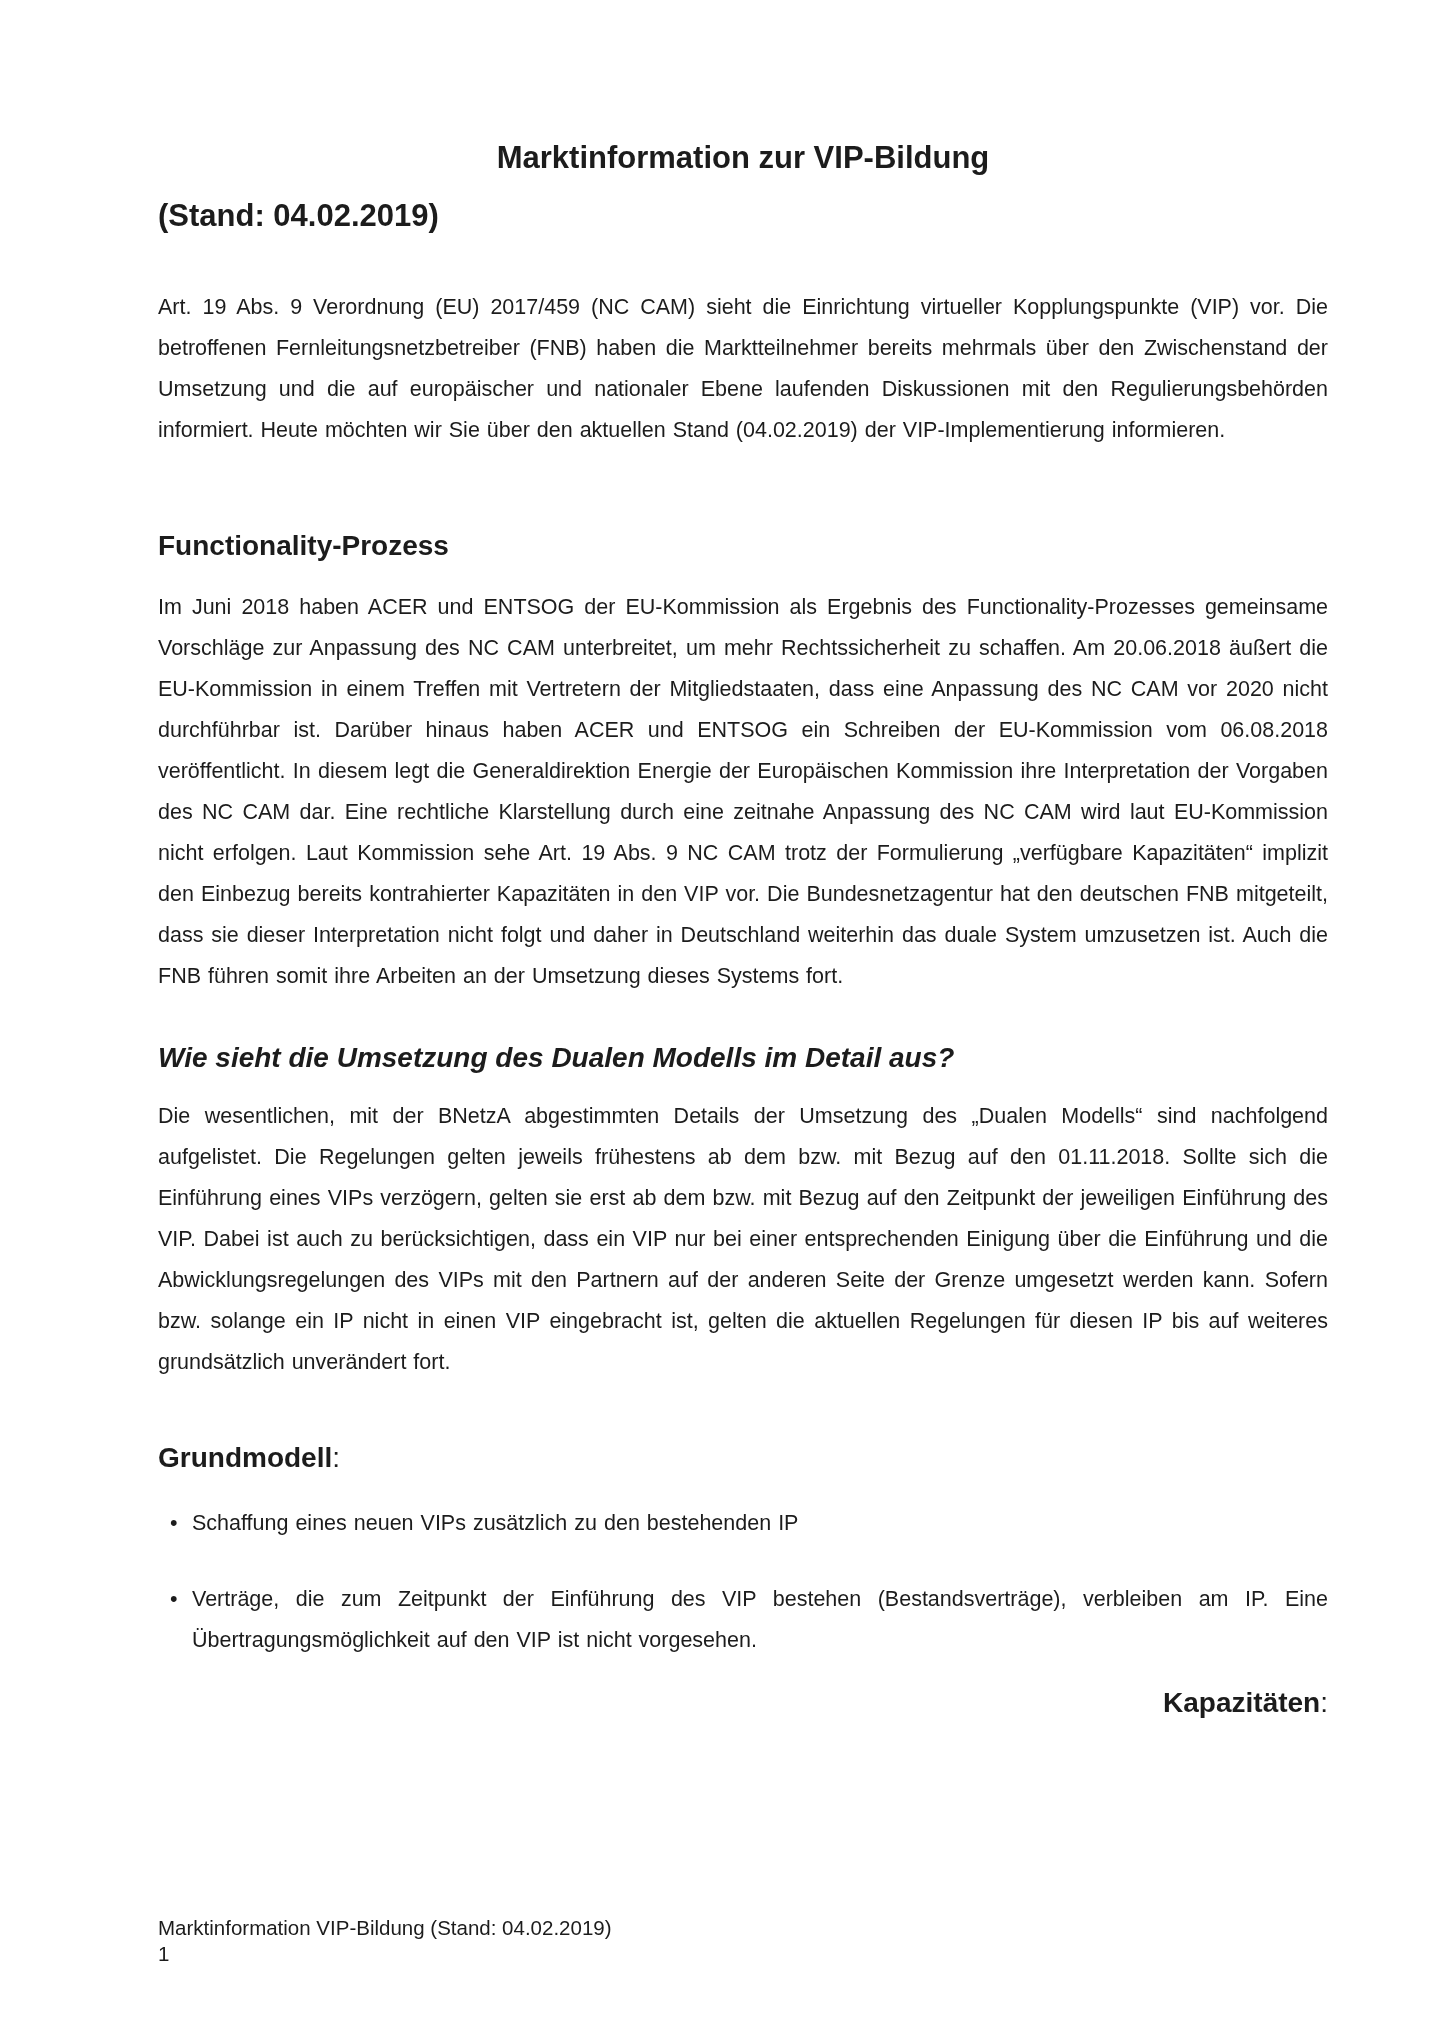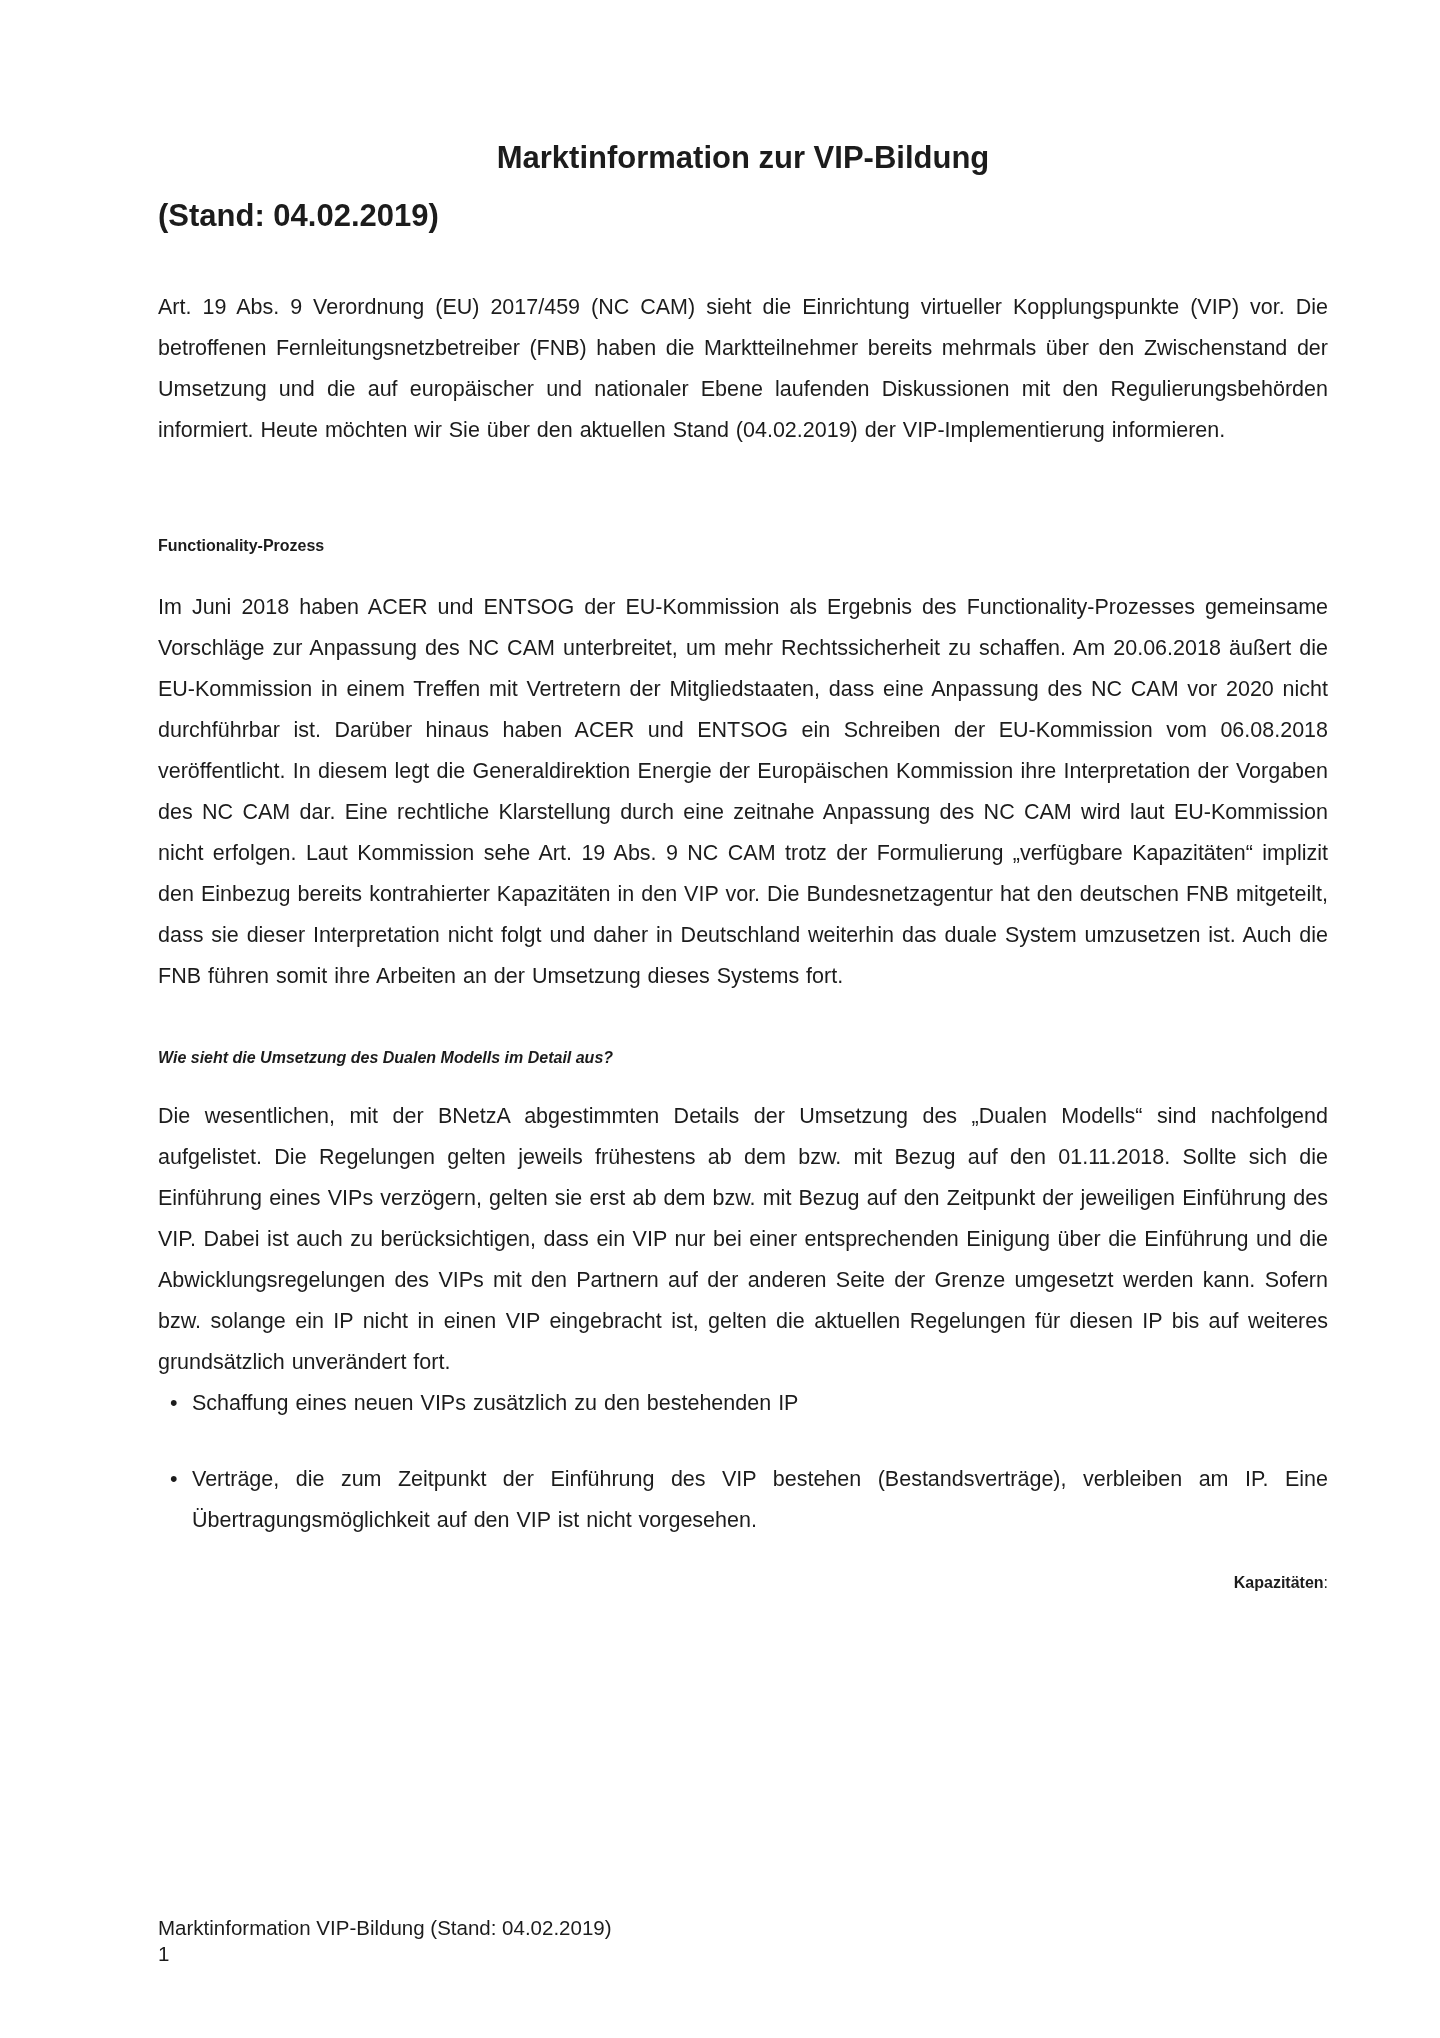--- a/index.html
+++ b/index.html
@@ -40,21 +40,21 @@
     margin: 0 0 49px 0;
   }
   .body-text {
     font-size: 21.5px;
     line-height: 41px;
     word-spacing: 1px;
     text-align: justify;
     margin: 0;
   }
   .heading {
-    font-size: 16px;
+    font-size: 28px;
     line-height: 41px;
     font-weight: bold;
     margin: 0;
   }
   .heading .colon { font-weight: normal; }
   #heading-functionality { margin: 74px 0 21px 0; }
   #question-heading { font-style: italic; margin: 40px 0 18px 0; }
   #heading-grundmodell { margin: 54px 0 25px 0; }
   #heading-kapazitaeten { margin: 21px 0 0 0; text-align: right; }
   ul.bullets {
@@ -104,20 +104,21 @@
   <p class="body-text" id="para-intro">Art. 19 Abs. 9 Verordnung (EU) 2017/459 (NC CAM) sieht die Einrichtung virtueller Kopplungspunkte (VIP) vor. Die betroffenen Fernleitungsnetzbetreiber (FNB) haben die Marktteilnehmer bereits mehrmals über den Zwischenstand der Umsetzung und die auf europäischer und nationaler Ebene laufenden Diskussionen mit den Regulierungsbehörden informiert. Heute möchten wir Sie über den aktuellen Stand (04.02.2019) der VIP-Implementierung informieren.</p>
 
   <h3 class="heading" id="heading-functionality">Functionality-Prozess</h3>
 
   <p class="body-text" id="para-functionality">Im Juni 2018 haben ACER und ENTSOG der EU-Kommission als Ergebnis des Functionality-Prozesses gemeinsame Vorschläge zur Anpassung des NC CAM unterbreitet, um mehr Rechtssicherheit zu schaffen. Am 20.06.2018 äußert die EU-Kommission in einem Treffen mit Vertretern der Mitgliedstaaten, dass eine Anpassung des NC CAM vor 2020 nicht durchführbar ist. Darüber hinaus haben ACER und ENTSOG ein Schreiben der EU-Kommission vom 06.08.2018 veröffentlicht. In diesem legt die Generaldirektion Energie der Europäischen Kommission ihre Interpretation der Vorgaben des NC CAM dar. Eine rechtliche Klarstellung durch eine zeitnahe Anpassung des NC CAM wird laut EU-Kommission nicht erfolgen. Laut Kommission sehe Art. 19 Abs. 9 NC CAM trotz der Formulierung „verfügbare Kapazitäten“ implizit den Einbezug bereits kontrahierter Kapazitäten in den VIP vor. Die Bundesnetzagentur hat den deutschen FNB mitgeteilt, dass sie dieser Interpretation nicht folgt und daher in Deutschland weiterhin das duale System umzusetzen ist. Auch die FNB führen somit ihre Arbeiten an der Umsetzung dieses Systems fort.</p>
 
   <h3 class="heading" id="question-heading">Wie sieht die Umsetzung des Dualen Modells im Detail aus?</h3>
 
   <p class="body-text" id="para-dual-model">Die wesentlichen, mit der BNetzA abgestimmten Details der Umsetzung des „Dualen Modells“ sind nachfolgend aufgelistet. Die Regelungen gelten jeweils frühestens ab dem bzw. mit Bezug auf den 01.11.2018. Sollte sich die Einführung eines VIPs verzögern, gelten sie erst ab dem bzw. mit Bezug auf den Zeitpunkt der jeweiligen Einführung des VIP. Dabei ist auch zu berücksichtigen, dass ein VIP nur bei einer entsprechenden Einigung über die Einführung und die Abwicklungsregelungen des VIPs mit den Partnern auf der anderen Seite der Grenze umgesetzt werden kann. Sofern bzw. solange ein IP nicht in einen VIP eingebracht ist, gelten die aktuellen Regelungen für diesen IP bis auf weiteres grundsätzlich unverändert fort.</p>
 
+  <h3 class="heading" id="heading-grundmodell"><span>Grundmodell</span><span class="colon">:</span></h3>
 
   <ul class="bullets">
     <li>
       <span class="dot">•</span><span>Schaffung eines neuen VIPs zusätzlich zu den bestehenden IP</span>
     </li>
     <li>
       <span class="dot">•</span><span>Verträge, die zum Zeitpunkt der Einführung des VIP bestehen (Bestandsverträge), verbleiben am IP. Eine Übertragungsmöglichkeit auf den VIP ist nicht vorgesehen.</span>
     </li>
   </ul>
 

